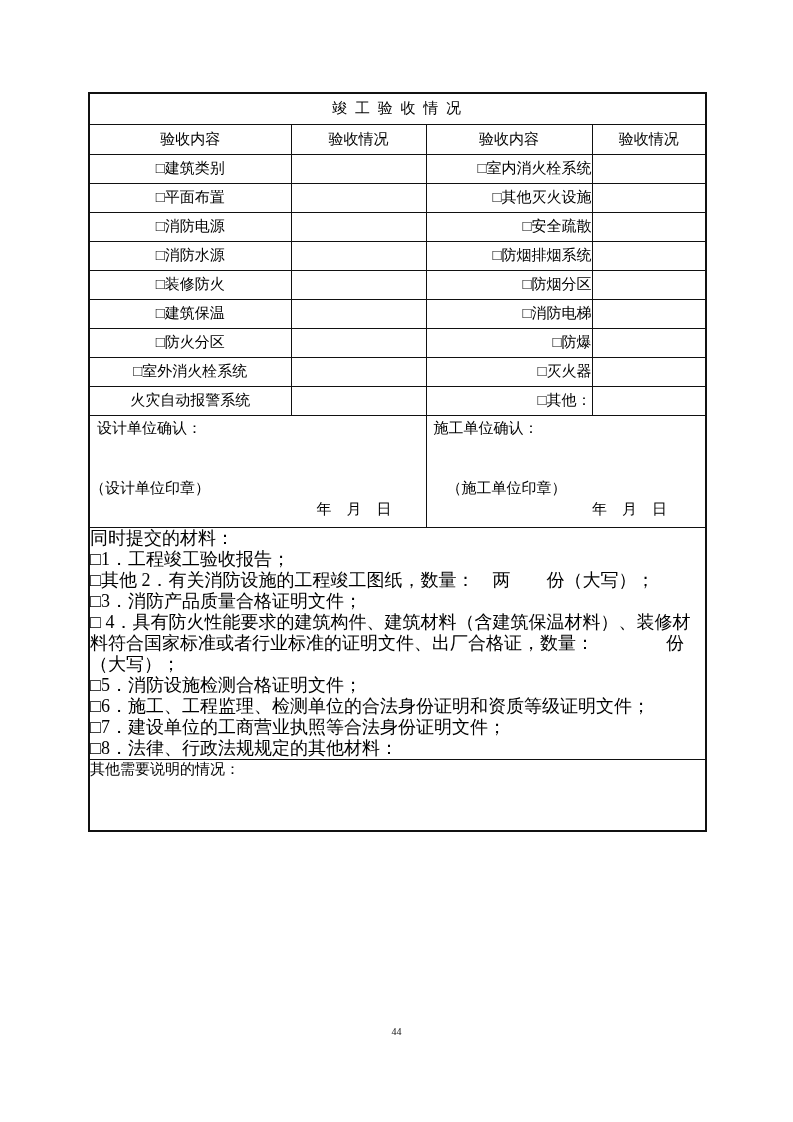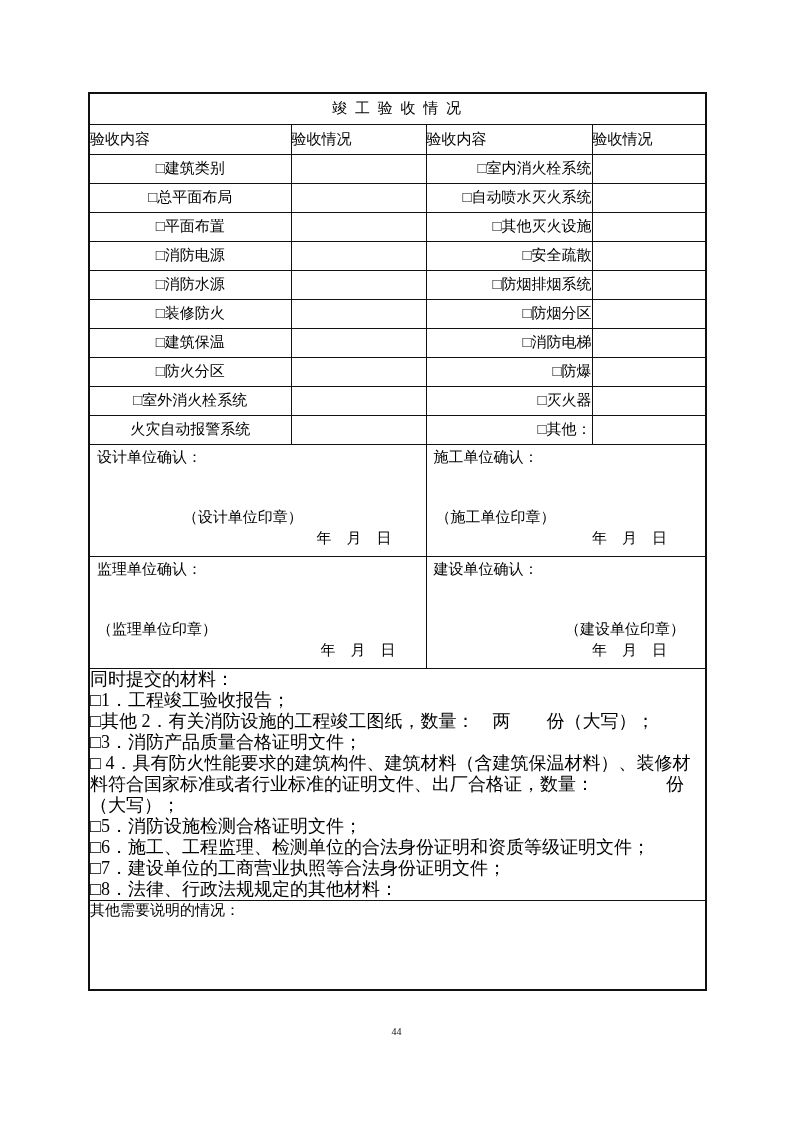--- a/index.html
+++ b/index.html
@@ -28,20 +28,21 @@
     color: #000000;
   }
   td.title-cell {
     height: 31px;
     text-align: center;
     font-size: 15.5px;
     letter-spacing: 2px;
   }
   td.hdr-cell {
     height: 30px;
+    text-align: center;
     margin-top: 39px;
   }
   td.item-left {
     height: 29px;
     text-align: center;
   }
   td.item-right {
     text-align: right;
     padding-left: 7px;
   }
@@ -52,43 +53,43 @@
   .conf-inner {
     display: flex;
     flex-direction: column;
     justify-content: space-between;
     height: 108px;
     padding: 3px 0 4px 0;
   }
   .conf-label { padding-left: 7px; }
   .seal-line, .date-line { line-height: 21px; }
   
-  .conf-design .seal-line  { text-align: center; padding-right: 30px; }
+  .conf-design .seal-line  { text-align: left; padding-right: 30px; }
   .conf-design .date-line  { text-align: right; padding-right: 34px; }
   
-  .conf-constr .seal-line  { text-align: left; padding-left: 9px; }
+  .conf-constr .seal-line  { text-align: left; padding-left: 20px; }
   .conf-constr .date-line  { text-align: right; padding-right: 38px; }
   
   .conf-superv .seal-line  { text-align: left; padding-left: 7px; }
   .conf-superv .date-line  { text-align: right; padding-right: 30px; }
   
   .conf-devel .seal-line   { text-align: right; padding-right: 20px; }
   .conf-devel .date-line   { text-align: right; padding-right: 38px; }
 
   td.materials-cell {
     height: 211px;
     vertical-align: top;
     padding: 2px 4px 2px 5px;
   }
   .mat-line {
     font-size: 18px;
     line-height: 21px;
   }
   td.notes-cell {
-    height: 90px;
+    height: 72px;
     vertical-align: top;
     padding: 3px 6px;
     font-size: 14.5px;
   }
   .page-number {
     position: absolute;
     top: 1026px;
     left: 0;
     width: 793px;
     text-align: center;
@@ -120,26 +121,20 @@
       <td class="hdr-cell">验收情况</td>
     </tr>
 
     <tr>
       <td class="item-left"><span class="cbx">□</span><span>建筑类别</span></td>
       <td></td>
       <td class="item-right"><span class="cbx">□</span><span>室内消火栓系统</span></td>
       <td></td>
     </tr>
     <tr>
-      <td class="item-left"><span class="cbx">□</span><span>总平面布局</span></td>
-      <td></td>
-      <td class="item-right"><span class="cbx">□</span><span>自动喷水灭火系统</span></td>
-      <td></td>
-    </tr>
-    <tr>
       <td class="item-left"><span class="cbx">□</span><span>平面布置</span></td>
       <td></td>
       <td class="item-right"><span class="cbx">□</span><span>其他灭火设施</span></td>
       <td></td>
     </tr>
     <tr>
       <td class="item-left"><span class="cbx">□</span><span>消防电源</span></td>
       <td></td>
       <td class="item-right"><span class="cbx">□</span><span>安全疏散</span></td>
       <td></td>
@@ -195,40 +190,20 @@
         <div class="conf-inner">
           <div class="conf-label">施工单位确认：</div>
           <div>
             <div class="seal-line">（施工单位印章）</div>
             <div class="date-line">年　月　日</div>
           </div>
         </div>
       </td>
     </tr>
 
-    <tr>
-      <td class="conf-cell conf-superv" colspan="2">
-        <div class="conf-inner">
-          <div class="conf-label">监理单位确认：</div>
-          <div>
-            <div class="seal-line">（监理单位印章）</div>
-            <div class="date-line">年　月　日</div>
-          </div>
-        </div>
-      </td>
-      <td class="conf-cell conf-devel" colspan="2">
-        <div class="conf-inner">
-          <div class="conf-label">建设单位确认：</div>
-          <div>
-            <div class="seal-line">（建设单位印章）</div>
-            <div class="date-line">年　月　日</div>
-          </div>
-        </div>
-      </td>
-    </tr>
 
     <tr>
       <td class="materials-cell" colspan="4">
         <div class="mat-line">同时提交的材料：</div>
         <div class="mat-line"><span class="cbx">□</span><span>1．工程竣工验收报告；</span></div>
         <div class="mat-line"><span class="cbx">□</span><span>其他 2．有关消防设施的工程竣工图纸，数量：　两　　份（大写）；</span></div>
         <div class="mat-line"><span class="cbx">□</span><span>3．消防产品质量合格证明文件；</span></div>
         <div class="mat-line"><span class="cbx">□</span><span> 4．具有防火性能要求的建筑构件、建筑材料（含建筑保温材料）、装修材料符合国家标准或者行业标准的证明文件、出厂合格证，数量：　　　　份（大写）；</span></div>
         <div class="mat-line"><span class="cbx">□</span><span>5．消防设施检测合格证明文件；</span></div>
         <div class="mat-line"><span class="cbx">□</span><span>6．施工、工程监理、检测单位的合法身份证明和资质等级证明文件；</span></div>

